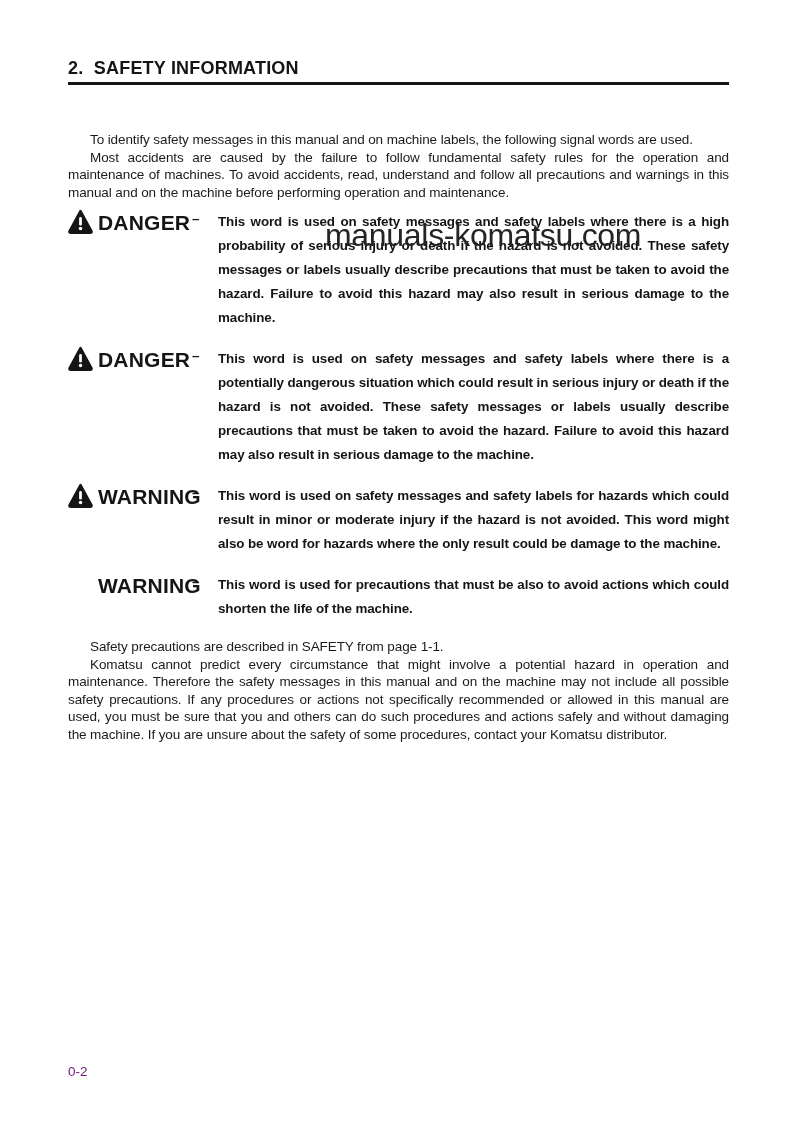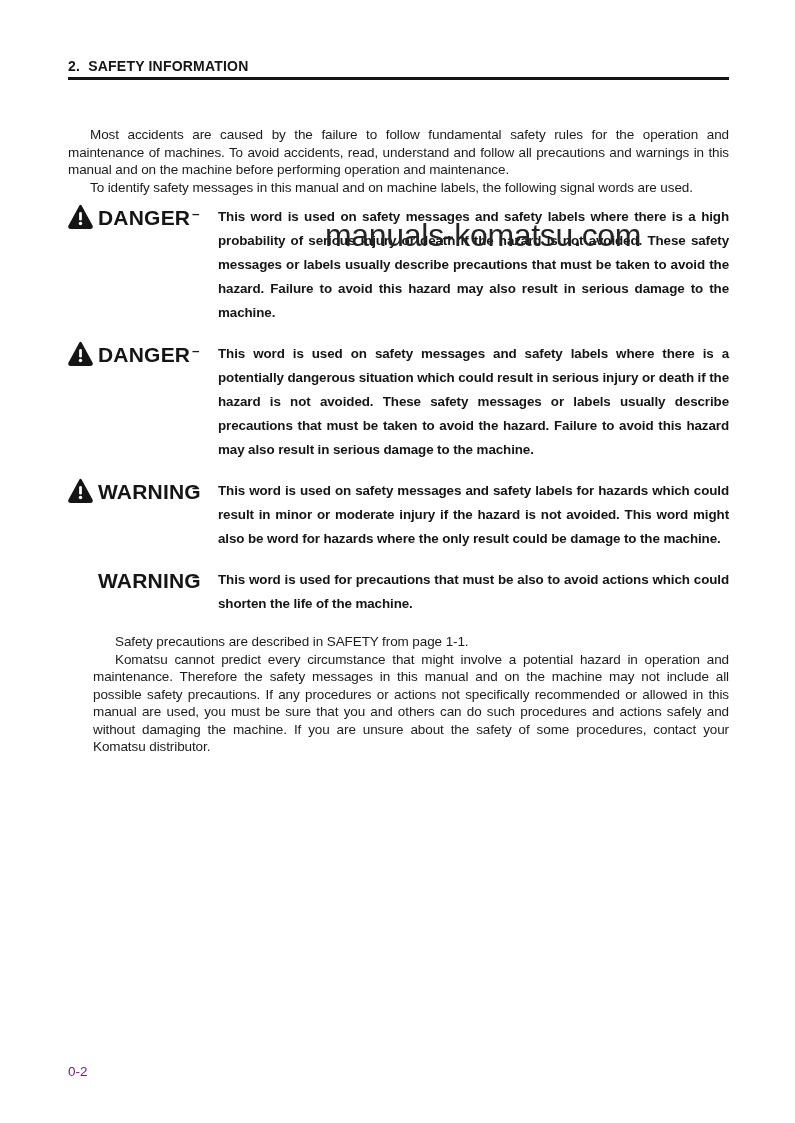--- a/index.html
+++ b/index.html
@@ -15,21 +15,21 @@
   }
   .content {
     position: absolute;
     left: 68px;
     right: 66px;
     top: 0;
   }
   .title {
     margin: 0;
     padding-top: 58px;
-    font-size: 14px;
+    font-size: 18px;
     font-weight: 700;
     letter-spacing: 0.2px;
     white-space: pre;
     color: #151515;
   }
   .title-rule {
     margin-top: 3px;
     height: 3px;
     background: #151515;
     width: 100%;
@@ -82,21 +82,21 @@
     padding-top: 1px;
   }
   .sw-text {
     font-size: 13.4px;
     font-weight: 700;
     line-height: 24px;
     text-align: justify;
     letter-spacing: -0.1px;
     color: #151515;
   }
-  .closing { margin-top: 15px; margin-left: 25px; }
+  .closing { margin-top: 15px; }
   .page-number {
     position: absolute;
     left: 68px;
     top: 1064px;
     font-size: 13.5px;
     color: #701a75;
   }
 </style>
 </head>
 <body>
@@ -104,22 +104,22 @@
 <div class="page">
 
   <div class="watermark">manuals-komatsu.com</div>
 
   <div class="content">
 
     <h1 class="title">2.  SAFETY INFORMATION</h1>
     <div class="title-rule"></div>
 
     <div class="intro">
+      <p class="body-text">To identify safety messages in this manual and on machine labels, the following signal words are used.</p>
       <p class="body-text">Most accidents are caused by the failure to follow fundamental safety rules for the operation and maintenance of machines. To avoid accidents, read, understand and follow all precautions and warnings in this manual and on the machine before performing operation and maintenance.</p>
-      <p class="body-text">To identify safety messages in this manual and on machine labels, the following signal words are used.</p>
     </div>
 
     <div class="signal-rows">
   <div class="signal-row">
     <span class="icon-cell">
       <svg class="tri-icon" viewBox="0 0 100 104" xmlns="http://www.w3.org/2000/svg">
         <path d="M50 8 L93 87 Q97 95 88 95 L12 95 Q3 95 7 87 Z" fill="#151515" stroke="#151515" stroke-width="10" stroke-linejoin="round"></path>
         <rect x="44.5" y="32" width="11" height="34" rx="5.5" fill="#ffffff"></rect>
         <circle cx="50" cy="78" r="7" fill="#ffffff"></circle>
       </svg>

